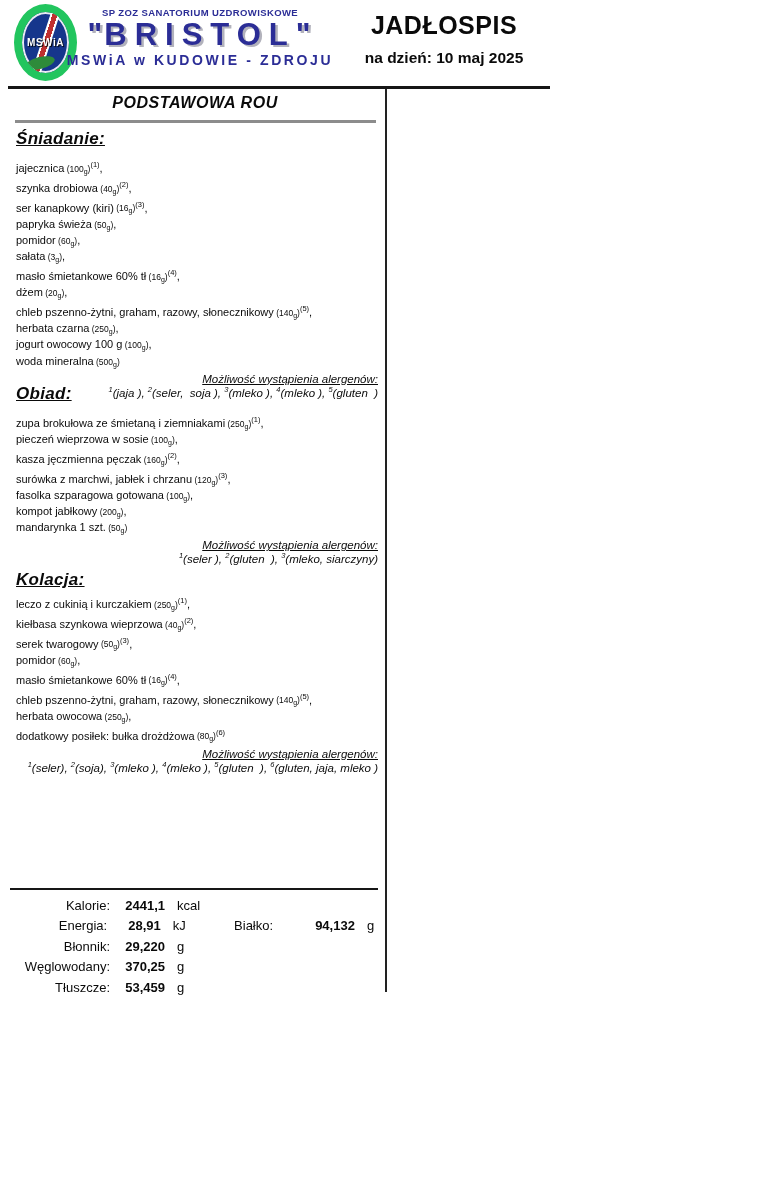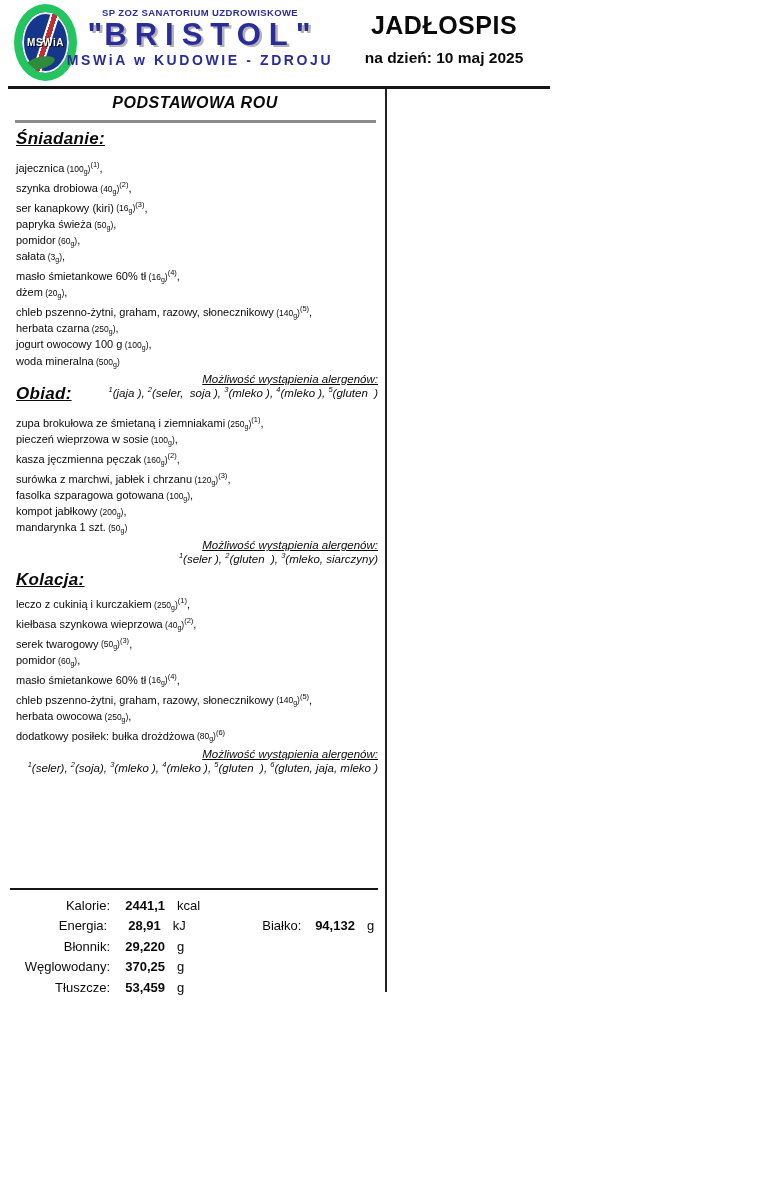--- a/index.html
+++ b/index.html
@@ -66,21 +66,21 @@
     text-align:right;margin-top:2px;color:#0a0a0a;
   }
   .allergen-line{font-style:italic;font-size:11.5px;text-align:right;color:#0a0a0a;white-space:pre-wrap;}
   .allergen-line sup{font-size:7.5px;}
   
   .nutrition{position:absolute;left:0;top:895px;width:400px;font-size:13px;color:#0a0a0a;}
   .nrow{height:20.5px;display:flex;align-items:center;}
   .nlabel{width:110px;text-align:right;display:inline-block;}
   .nvalue{width:55px;text-align:right;font-weight:bold;display:inline-block;}
   .nunit{display:inline-block;width:34px;margin-left:12px;}
-  .nlabel2{width:98px;text-align:right;display:inline-block;}
+  .nlabel2{width:98px;text-align:center;display:inline-block;}
 </style>
 </head>
 <body>
 
 <div class="page">
 
   <div class="logo">
     <span class="stripe"></span>
     <span class="leaf"></span>
     <span class="mswia">MSWiA</span>

